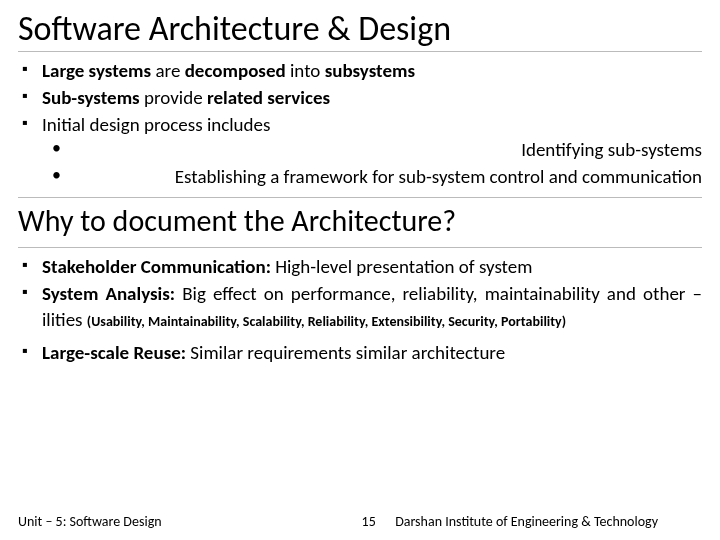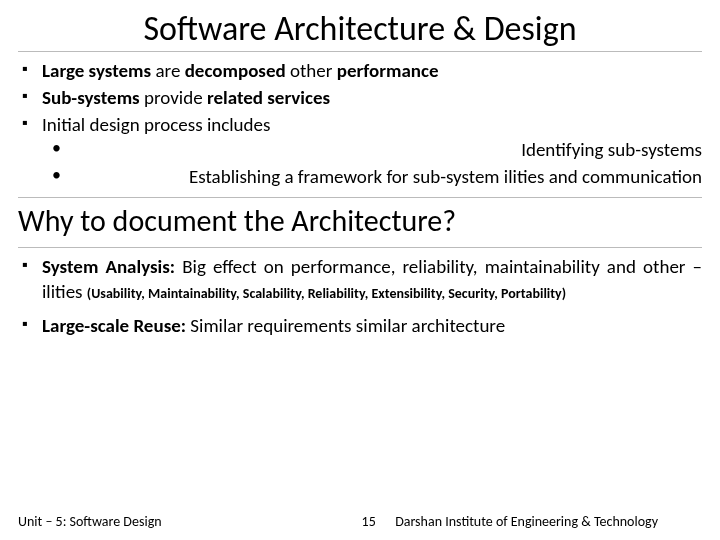--- a/index.html
+++ b/index.html
@@ -1,18 +1,18 @@
 <!DOCTYPE html>
 <html><head>
 <meta charset="utf-8">
 <style>
   * { box-sizing: border-box; margin: 0; padding: 0; }
   html, body { width: 720px; height: 540px; background: #fff; font-family: Calibri, "Segoe UI", Arial, sans-serif; color: #000; }
   .slide { width: 720px; height: 540px; position: relative; padding: 8px 18px 0 18px; }
-  .title { font-size: 34px; font-weight: 400; border-bottom: 1px solid #bbb; padding-bottom: 2px; margin-bottom: 6px; text-align: center; }
+  .title { font-size: 34px; font-weight: 400; border-bottom: 1px solid #bbb; padding-bottom: 2px; margin-bottom: 6px; }
   .title2 { font-size: 30px; font-weight: 400; border-bottom: 1px solid #bbb; border-top: 1px solid #bbb; padding: 4px 0 8px 0; margin: 8px 0 6px 0; }
   ul.lvl1 { list-style: none; padding-left: 24px; font-size: 19px; line-height: 1.32; }
   ul.lvl1 > li { position: relative; padding-left: 0; margin-bottom: 2px; }
   ul.lvl1 > li::before { content: "▪"; position: absolute; left: -20px; top: 0; font-size: 16px; }
   ul.lvl2 { list-style: none; padding-left: 28px; font-size: 19px; }
   ul.lvl2 > li { position: relative; margin-bottom: 2px; text-align: right; }
   ul.lvl2 > li::before { content: "•"; position: absolute; left: -18px; top: 0; font-size: 18px; }
   .justify { text-align: justify; }
   .b { font-weight: 700; }
   .small { font-size: 14px; font-weight: 700; }
@@ -25,39 +25,42 @@
 </head>
 <body>
 
 <div class="slide">
 
   <h1 class="title">Software Architecture &amp; Design</h1>
 
   <div class="content">
     <ul class="lvl1">
       <li>
-        <span class="b">Large systems</span><span> are </span><span class="b">decomposed</span><span> other </span><span class="b">performance</span>
+        <span class="b">Large systems</span><span> are </span><span class="b">decomposed</span><span> into </span><span class="b">subsystems</span>
       </li>
       <li>
         <span class="b">Sub-systems</span><span> provide </span><span class="b">related services</span>
       </li>
       <li>
         <span>Initial design process includes</span>
         <ul class="lvl2">
           <li><span>Identifying sub-systems</span></li>
-          <li class="justify"><span>Establishing a framework for sub-system ilities and communication</span></li>
+          <li class="justify"><span>Establishing a framework for sub-system control and communication</span></li>
         </ul>
       </li>
     </ul>
   </div>
 
   <h2 class="title2">Why to document the Architecture?</h2>
 
   <div class="content">
     <ul class="lvl1">
+      <li>
+        <span class="b">Stakeholder Communication:</span><span> High-level presentation of system</span>
+      </li>
       <li class="justify">
         <span class="b">System Analysis:</span><span> Big effect on performance, reliability, maintainability and other –ilities </span><span class="small">(Usability, Maintainability, Scalability, Reliability, Extensibility, Security, Portability)</span>
       </li>
       <li style="margin-top:8px">
         <span class="b">Large-scale Reuse:</span><span> Similar requirements similar architecture</span>
       </li>
     </ul>
   </div>
 
   <div class="footer">

